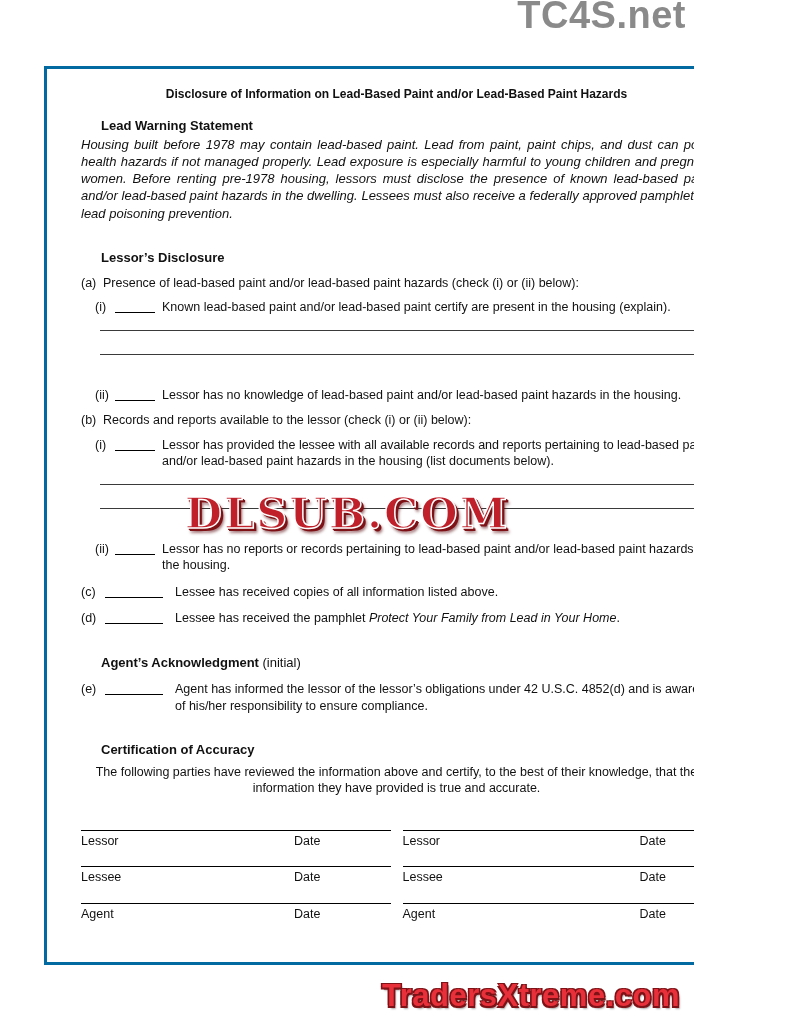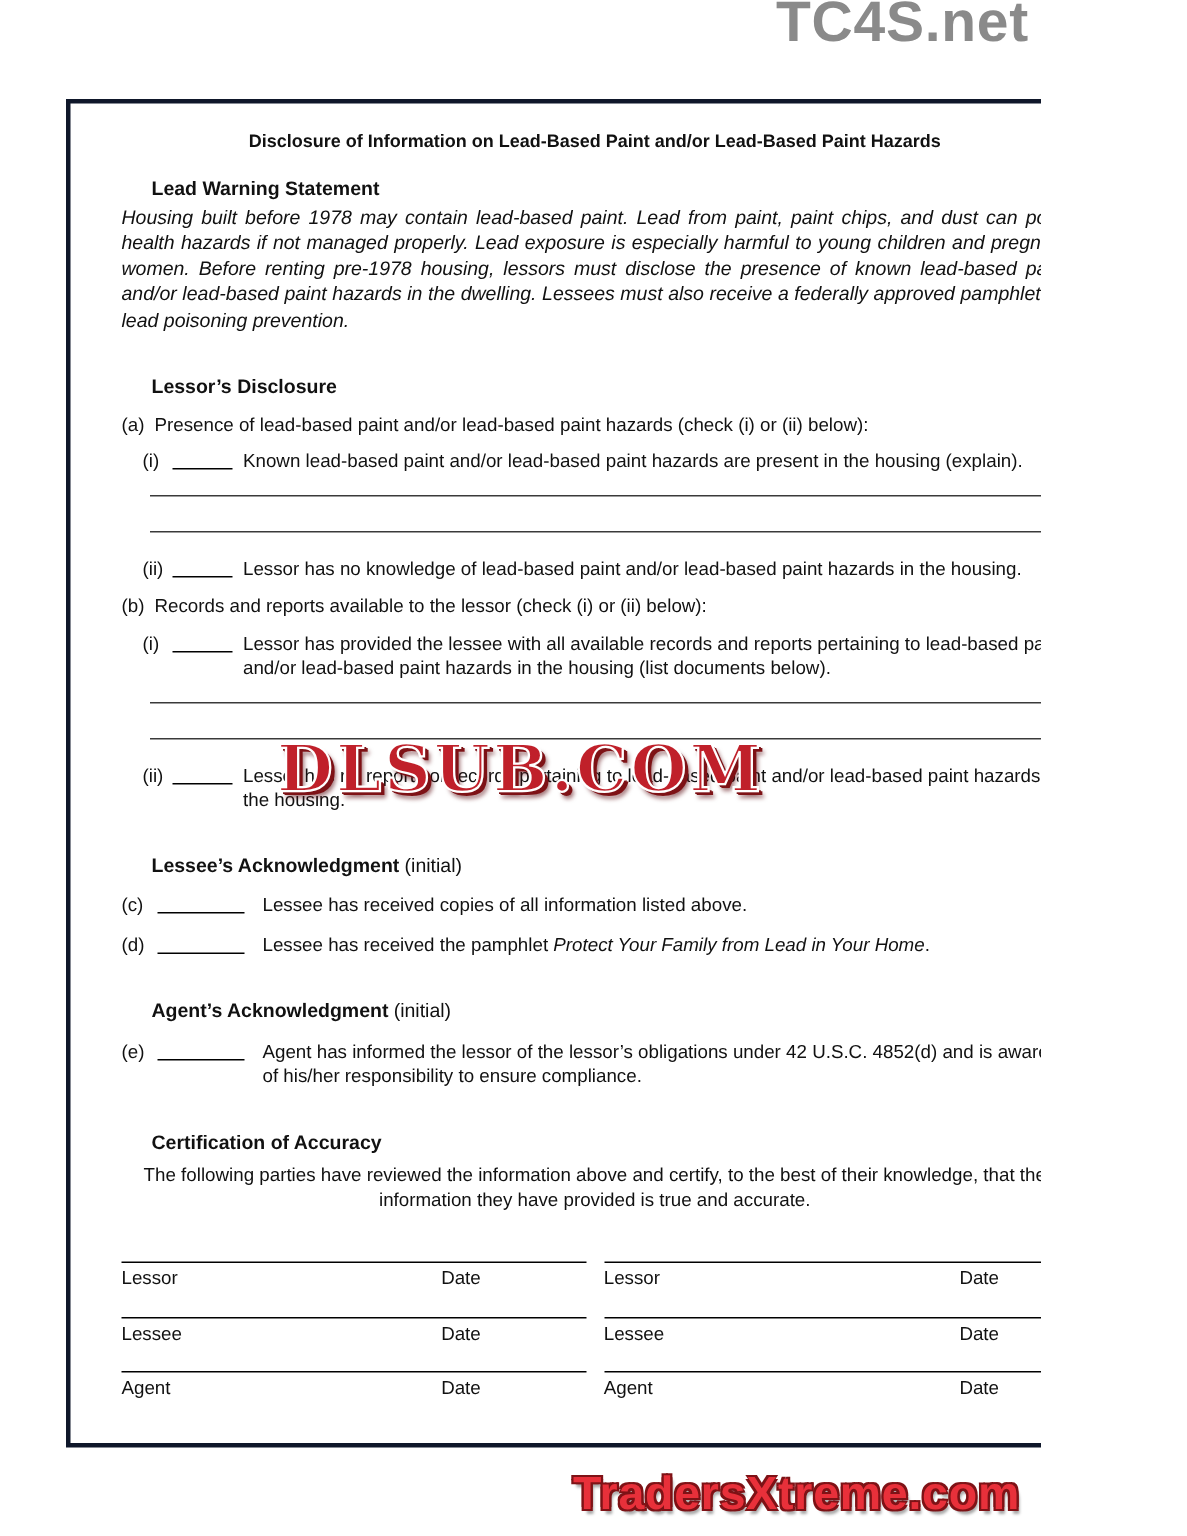--- a/index.html
+++ b/index.html
@@ -31,21 +31,21 @@
     font-size:31px; font-weight:700; letter-spacing:0.5px; white-space:nowrap;
     color:var(--wm-red2, #e8303a);
     text-shadow:-1.5px -1.5px 0 var(--wm-red-dark, #7e1216), 1.5px -1.5px 0 var(--wm-red-dark, #7e1216),
                 -1.5px 1.5px 0 var(--wm-red-dark, #7e1216), 1.5px 1.5px 0 var(--wm-red-dark, #7e1216),
                 2px 3px 2px rgba(0,0,0,.35);
   }
 
   
   .form-box {
     position:absolute; left:44px; top:66px; width:703px; height:899px;
-    border:3px solid #0f172a;
+    border:3px solid #0369a1;
     padding:16px 32px 0 34px;
     font-size:12.5px; line-height:1.32;
   }
   .doc-title { text-align:center; font-size:12px; font-weight:700; margin:2px 0 14px 0; }
   .h-bold { font-size:13px; font-weight:700;margin-left:20px; }
   .h-normal { font-size:13px; font-weight:400; }
   .lead-para { font-style:italic; text-align:justify; margin-top:2px; font-size:13px; }
 
   .sec-heading { margin-top:27px; }
   .sec-heading-2 { margin-top:26px; }
@@ -56,21 +56,21 @@
 
   .subitem { display:flex; margin-left:14px; margin-top:8px; }
   .sub-label { flex:none; width:20px; }
   .blank { flex:none; align-self:flex-start; height:14px; border-bottom:1px solid #000; }
   .blank-check { width:40px; margin-right:7px; }
   .sub-text { flex:1; }
 
   .rule { margin-left:19px; border-top:1px solid #3a3a3a; height:0; }
   .rule-1 { margin-top:14px; }
   .rule-2 { margin-top:23px; }
-  .after-rules { margin-top:16px; }
+  .after-rules { margin-top:32px; }
 
   .ack-item { display:flex; margin-top:10px; }
   .ack-label { flex:none; width:24px; }
   .blank-initial { width:58px; margin-right:12px; }
   .pamphlet { font-style:italic; }
 
   .cert-para { margin-top:5px; text-align:center; }
 
   .sig-grid { margin-top:33px; }
   .sig-row { display:flex; gap:12px; margin-bottom:17px;align-items:flex-end; }
@@ -95,21 +95,21 @@
     <div class="h-bold sec-heading">Lessor’s Disclosure</div>
 
     <div class="item">
       <span class="item-label">(a)</span>
       <span class="item-text">Presence of lead-based paint and/or lead-based paint hazards (check (i) or (ii) below):</span>
     </div>
 
     <div class="subitem">
       <span class="sub-label">(i)</span>
       <span class="blank blank-check"></span>
-      <span class="sub-text">Known lead-based paint and/or lead-based paint hazards are present in the housing (explain).</span>
+      <span class="sub-text">Known lead-based paint and/or lead-based paint certify are present in the housing (explain).</span>
     </div>
 
     <div class="rule rule-1"></div>
     <div class="rule rule-2"></div>
 
     <div class="subitem after-rules">
       <span class="sub-label">(ii)</span>
       <span class="blank blank-check"></span>
       <span class="sub-text">Lessor has no knowledge of lead-based paint and/or lead-based paint hazards in the housing.</span>
     </div>
@@ -127,24 +127,20 @@
 
     <div class="rule rule-1"></div>
     <div class="rule rule-2"></div>
 
     <div class="subitem after-rules">
       <span class="sub-label">(ii)</span>
       <span class="blank blank-check"></span>
       <span class="sub-text">Lessor has no reports or records pertaining to lead-based paint and/or lead-based paint hazards in the housing.</span>
     </div>
 
-    <div class="sec-heading-2">
-      <span class="h-bold">Lessee’s Acknowledgment</span>
-      <span class="h-normal">(initial)</span>
-    </div>
 
     <div class="ack-item">
       <span class="ack-label">(c)</span>
       <span class="blank blank-initial"></span>
       <span class="sub-text">Lessee has received copies of all information listed above.</span>
     </div>
 
     <div class="ack-item">
       <span class="ack-label">(d)</span>
       <span class="blank blank-initial"></span>

